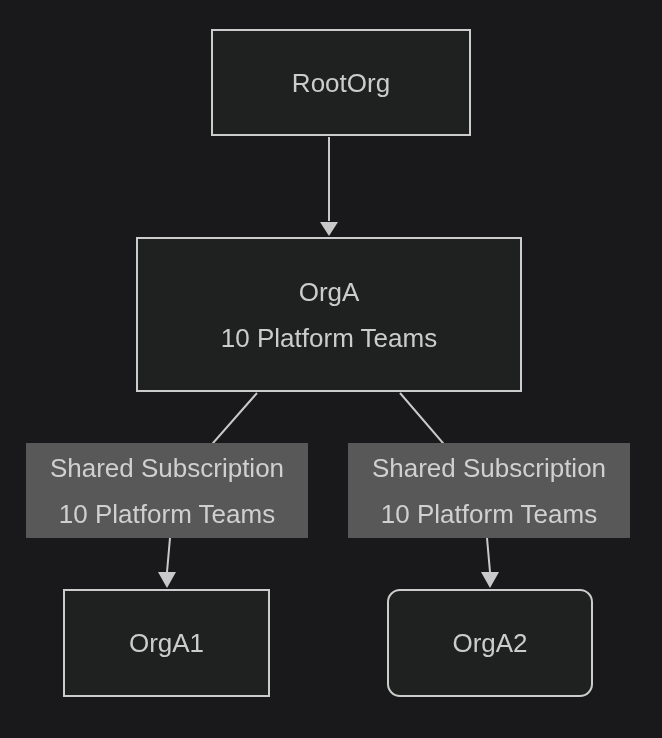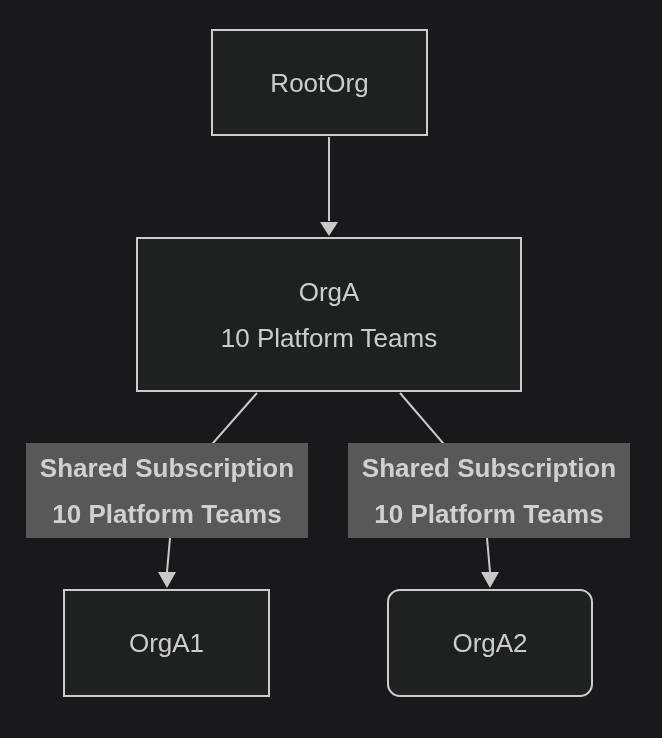--- a/index.html
+++ b/index.html
@@ -24,21 +24,21 @@
     background:var(--node_fill);border:2px solid var(--node_border);
     color:var(--text_color);font-size:26px;line-height:46px;
     display:flex;flex-direction:column;align-items:center;justify-content:center;
     text-align:center;white-space:nowrap;
   }
   .edge-label{
     position:absolute;box-sizing:border-box;
     background:var(--edge_label_bg);color:var(--edge_label_text);
     font-size:26px;line-height:46px;
     display:flex;flex-direction:column;align-items:center;justify-content:center;
-    text-align:center;white-space:nowrap;font-weight:bold;
+    text-align:center;white-space:nowrap;
   }
 </style>
 </head>
 <body>
 
 <div class="canvas">
 
   <svg class="edge-layer" width="662" height="738" viewBox="0 0 662 738" aria-hidden="true">
     <g>
       <path class="edge" d="M329,137 L329,221"></path>
@@ -57,21 +57,21 @@
   <div class="edge-label" style="left:26px;top:443px;width:282px;height:95px;">
     <div>Shared Subscription</div>
     <div>10 Platform Teams</div>
   </div>
 
   <div class="edge-label" style="left:348px;top:443px;width:282px;height:95px;">
     <div>Shared Subscription</div>
     <div>10 Platform Teams</div>
   </div>
 
-  <div class="node" style="left:211px;top:29px;width:217px;height:107px;">
+  <div class="node" style="left:211px;top:29px;width:260px;height:107px;">
     <div>RootOrg</div>
   </div>
 
   <div class="node" style="left:136px;top:237px;width:386px;height:155px;">
     <div>OrgA</div>
     <div>10 Platform Teams</div>
   </div>
 
   <div class="node" style="left:63px;top:589px;width:207px;height:108px;">
     <div>OrgA1</div>

